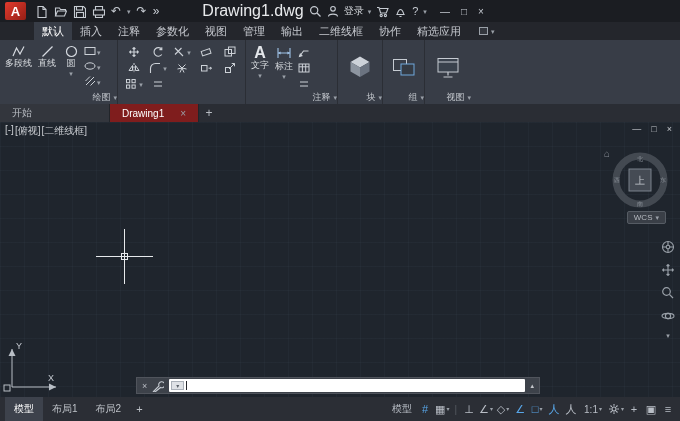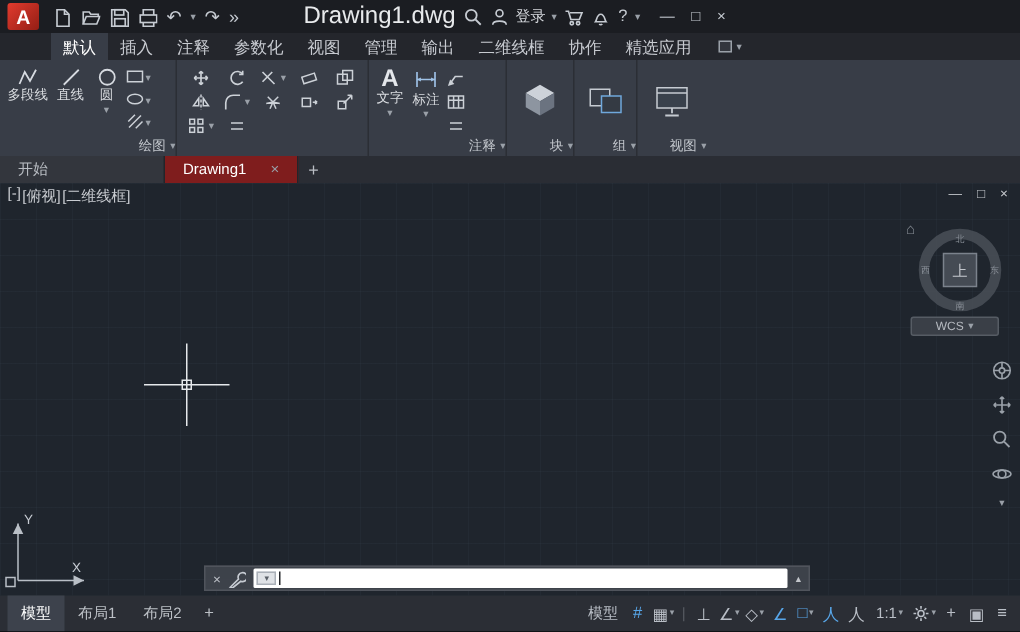--- a/index.html
+++ b/index.html
@@ -45,21 +45,21 @@
 .ftab.start{width:110px}
 .ftab.active{background:#7f1d1d;color:#fff}
 .ftab .x{margin-left:16px;font-size:10px;color:#9aa0a8}
 .fadd{width:20px;display:flex;align-items:center;justify-content:center;color:#b9bdc3;font-size:12px}
 
 .viewport{position:absolute;top:122px;left:0;right:0;bottom:24px;background:#1f252d;overflow:hidden;background-image:linear-gradient(rgba(120,140,160,.05) 1px,transparent 1px),linear-gradient(90deg,rgba(120,140,160,.05) 1px,transparent 1px);background-size:24px 24px}
 .vcorner{position:absolute;top:2px;left:5px;font-size:10px;color:#c9ccd1;display:flex;gap:1px}
 .vwin{position:absolute;top:2px;right:8px;display:flex;gap:10px;color:#c3c6cb;font-size:9px}
 .viewcube{position:absolute;top:30px;right:12px;width:56px;height:56px}
 .vhome{position:absolute;top:26px;right:70px;font-size:10px;color:#878d95}
-.wcs{position:absolute;top:89px;right:14px;display:flex;align-items:center;gap:3px;background:#3a3f47;border:1px solid #565c64;border-radius:2px;padding:1px 16px;font-size:8px;color:#b6bac0}
+.wcs{position:absolute;top:89px;right:14px;display:flex;align-items:center;gap:3px;background:#3a3f47;border:1px solid #565c64;border-radius:2px;padding:1px 6px;font-size:8px;color:#b6bac0}
 .navbar{position:absolute;top:118px;right:5px;display:flex;flex-direction:column;align-items:center;gap:9px;color:#9aa1a9}
 .ch-h{position:absolute;left:96px;top:134px;width:57px;height:1px;background:#e6e9ec}
 .ch-v{position:absolute;left:124px;top:107px;width:1px;height:55px;background:#e6e9ec}
 .ch-box{position:absolute;left:121px;top:131px;width:7px;height:7px;border:1px solid #e6e9ec}
 .ucs{position:absolute;left:2px;bottom:4px}
 .cmdbar{position:absolute;left:136px;bottom:3px;width:404px;height:17px;background:rgba(64,68,76,.94);border:1px solid #50545c;display:flex;align-items:center;gap:5px;padding:0 5px}
 .cmdx{font-size:9px;color:#b9bdc4}
 .cmdfield{flex:1;height:13px;background:#fff;border-radius:1px;display:flex;align-items:center;padding:0 2px;gap:2px}
 .cmdchip{width:13px;height:9px;background:#dfe2e6;border:1px solid #aab0b8;display:flex;align-items:center;justify-content:center}
 .cmdchip .caret{color:#5a6068;font-size:6px}

